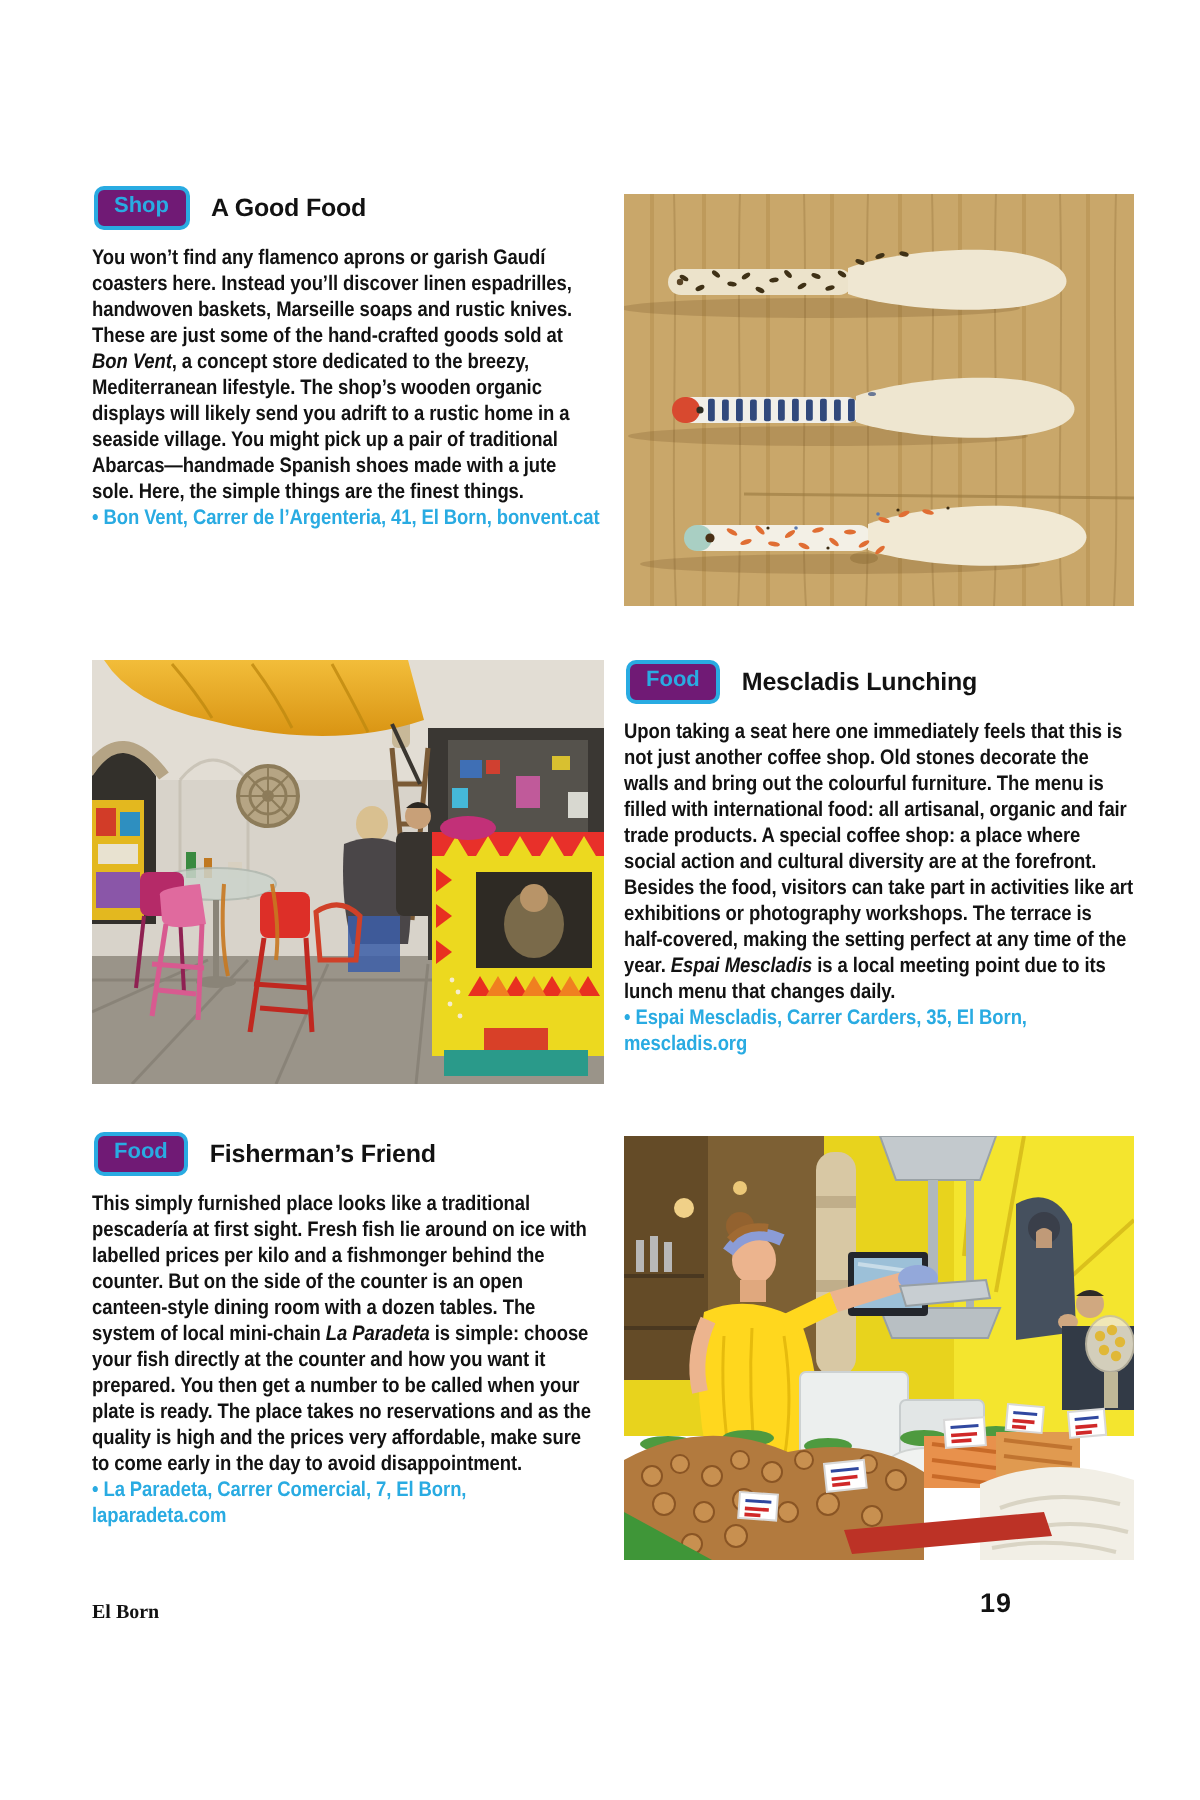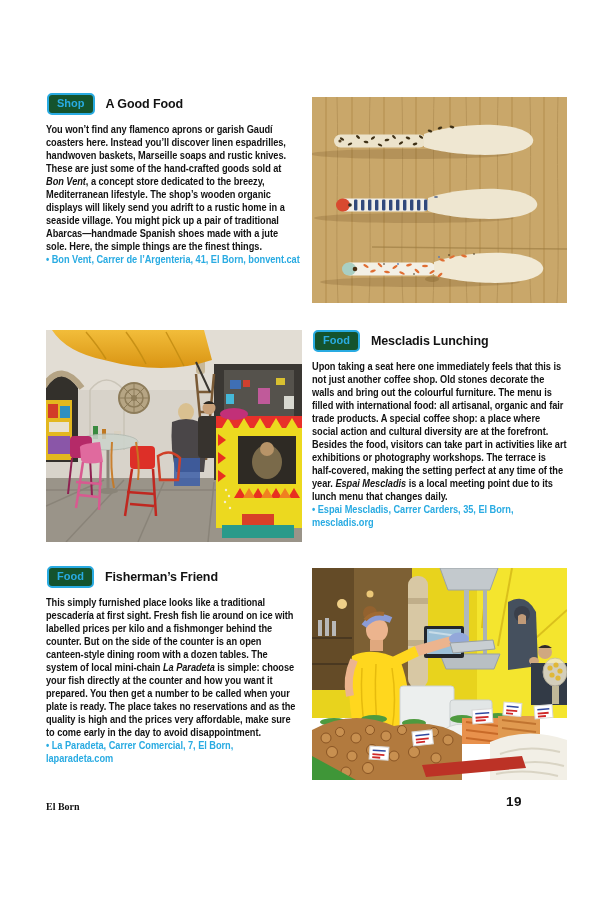--- a/index.html
+++ b/index.html
@@ -2,31 +2,31 @@
 <html style="--accent: #29abe2; --ink: #121212;"><head>
 <meta charset="utf-8">
 <style>
   :root { --accent:#29abe2; --ink:#121212; }
   html,body{margin:0;padding:0;background:#ffffff;}
   .page{position:relative;width:600px;height:900px;background:#fff;overflow:hidden;
         font-family:"Liberation Sans",sans-serif;color:var(--ink);}
   .article{position:absolute;}
   .head{display:flex;align-items:center;gap:11px;margin:0 0 8px 1px;}
   .badge{color:var(--accent);border:2px solid var(--accent);border-radius:5px;
-         padding:1px 8px 2px;font-weight:700;font-size:11px;line-height:15px;background:#14532d;}
+         padding:1px 8px 2px;font-weight:700;font-size:11px;line-height:15px;background:#701a75;}
   .title{font-size:12.5px;font-weight:700;margin:0;letter-spacing:-.1px;}
   .rich{width:290px;transform:scaleX(.88);transform-origin:0 0;
         font-size:10.5px;line-height:13px;font-weight:700;letter-spacing:-.05px;}
   .rich p{margin:0;}
   .it{font-style:italic;}
   .link{color:var(--accent);cursor:pointer;}
   .photo{position:absolute;overflow:hidden;}
   .photo svg{display:block;}
   .footer-left{position:absolute;left:46px;top:801px;font-size:10px;font-weight:700;font-family:Liberation Serif, serif;}
-  .pageno{position:absolute;left:506px;top:794px;font-size:13.5px;font-weight:700;letter-spacing:.5px;}
+  .pageno{position:absolute;left:490px;top:794px;font-size:13.5px;font-weight:700;letter-spacing:.5px;}
 </style>
 </head>
 <body>
 
 <div class="page">
 
   <section class="article" style="left:46px;top:93px;width:256px;">
     <div class="head">
       <span class="badge">Shop</span>
       <h2 class="title">A Good Food</h2>

